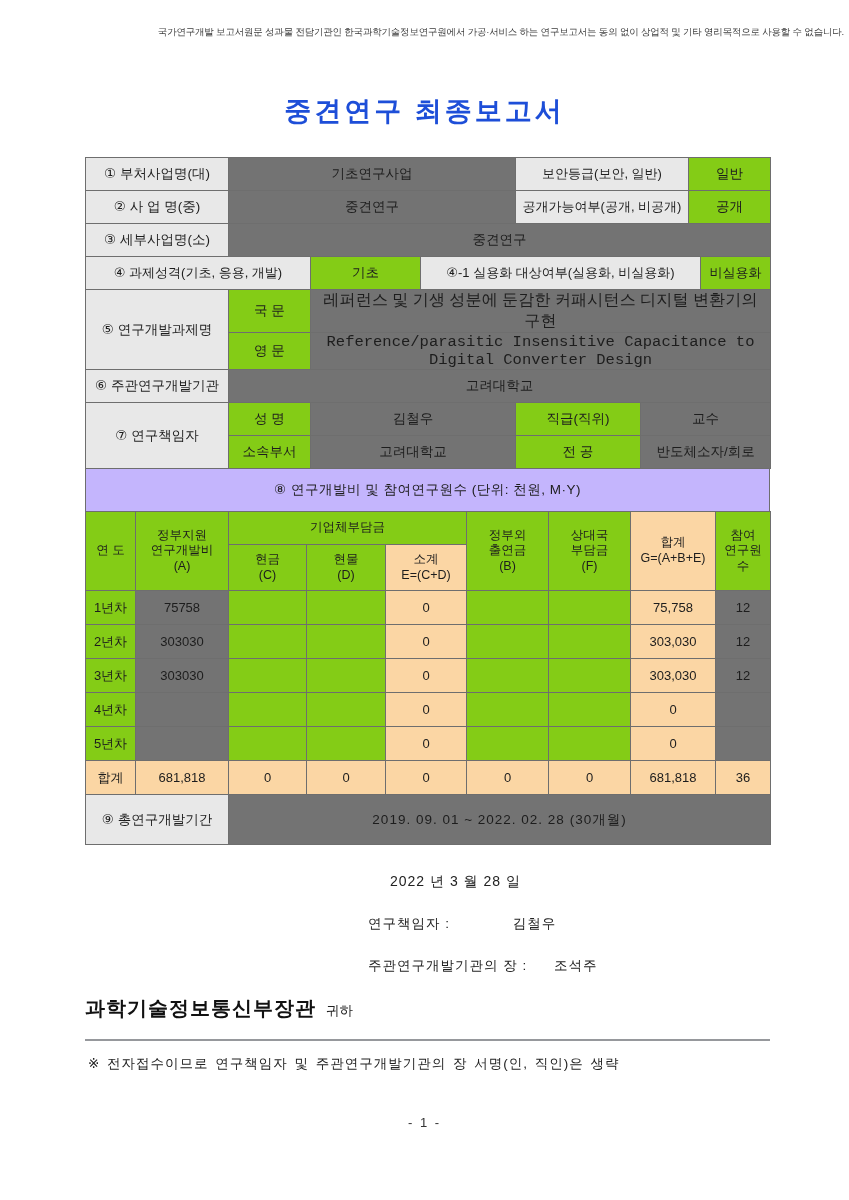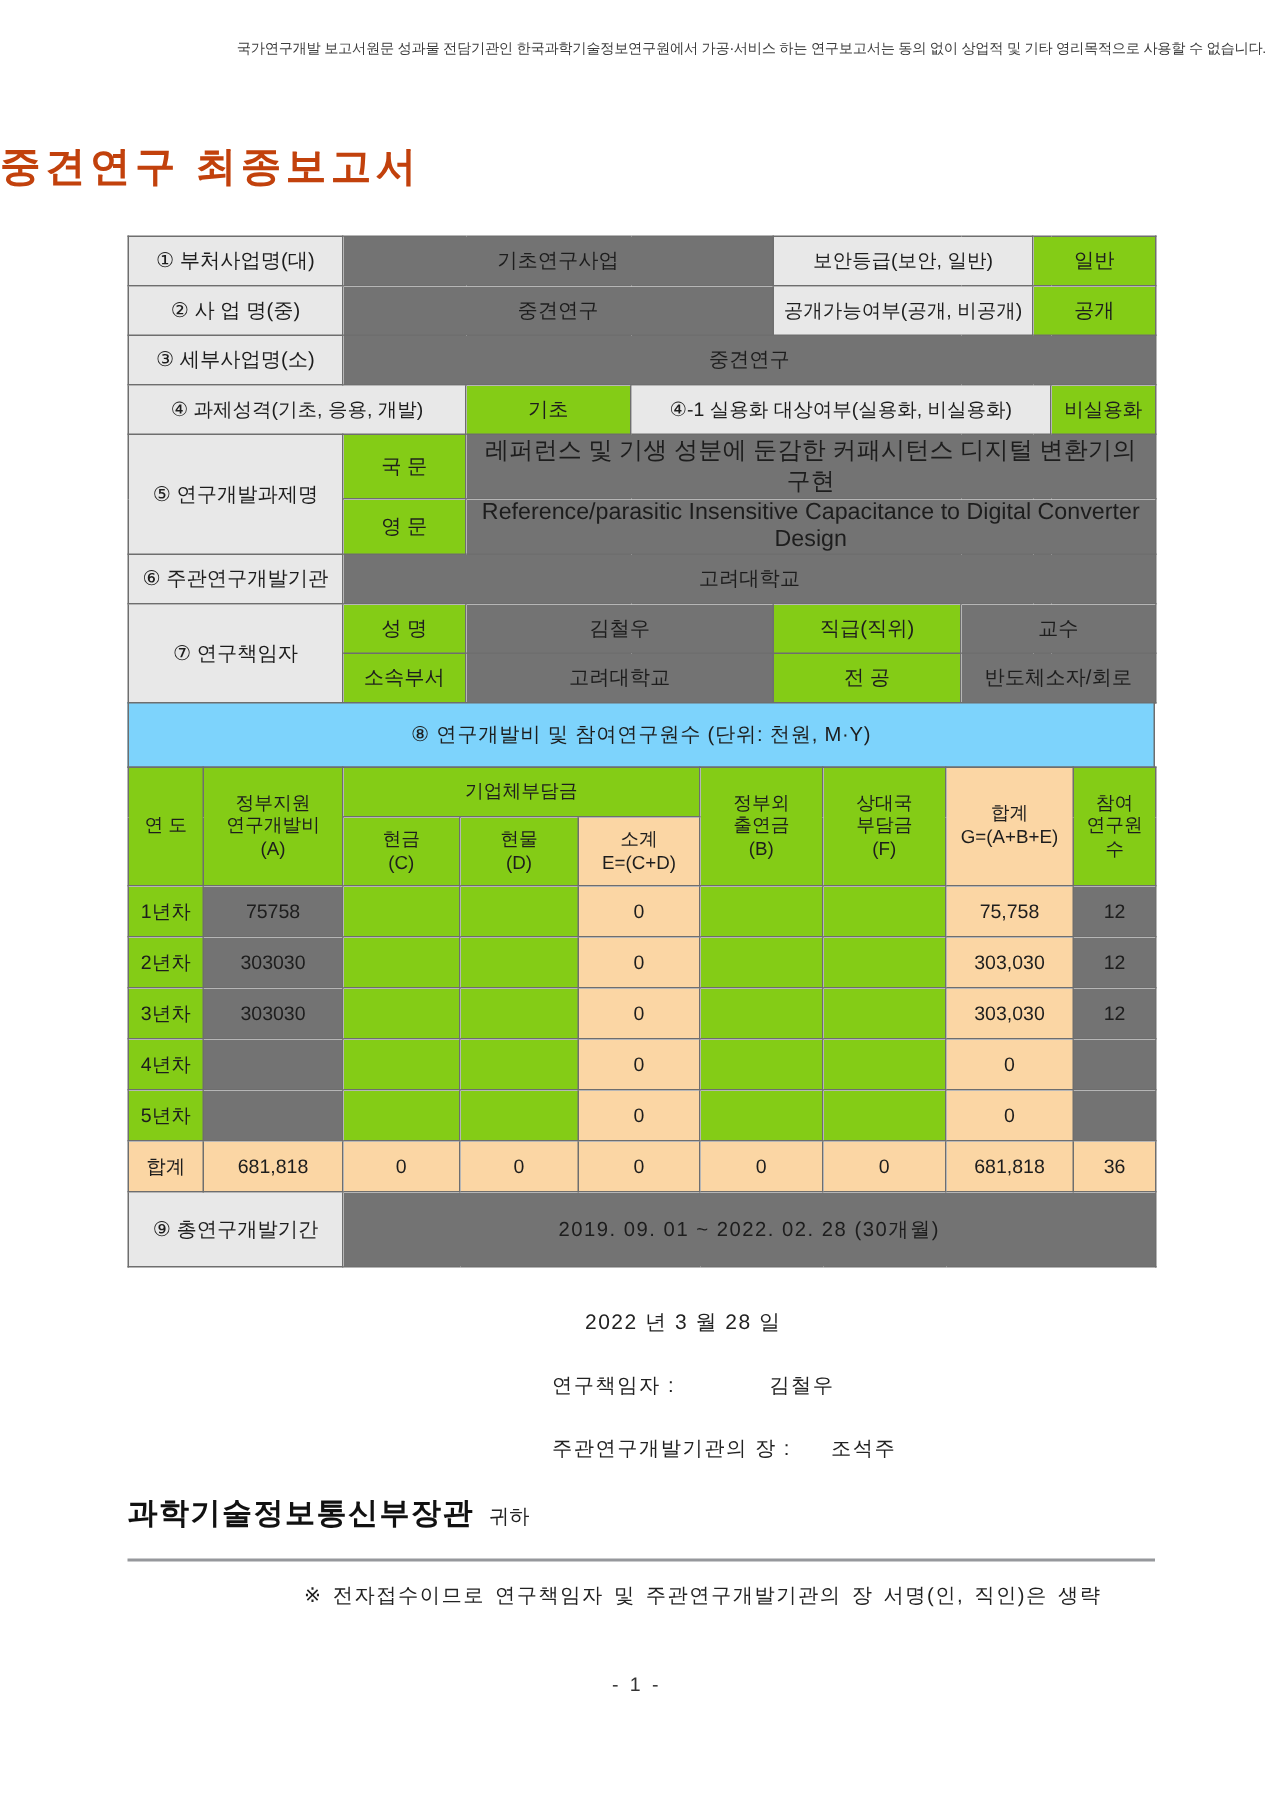--- a/index.html
+++ b/index.html
@@ -7,43 +7,43 @@
   .page {
     position:relative; width:849px; height:1200px; background:#ffffff;
     font-family:"Liberation Sans","DejaVu Sans",sans-serif; color:#1d1d1d;
     overflow:hidden;
   }
   .header-note {
     position:absolute; top:26px; right:5px; font-size:9.5px; color:#3c3c3c;
     letter-spacing:-0.2px;
   }
   .doc-title {
-    margin-top:93px; font-size:27px; font-weight:bold;
-    letter-spacing:3px; color:#c2410c;
+    margin-top:93px; text-align:center; font-size:27px; font-weight:bold;
+    letter-spacing:3px; color:#1d4ed8;
   }
   table.t {
     border-collapse:collapse; table-layout:fixed;
     margin-left:85px; width:685px; font-size:13.5px; color:#1d1d1d;
   }
   table.t td {
     border:1px solid #6e6e6e; height:33px; padding:0 4px;
     text-align:center; vertical-align:middle; overflow:hidden;
   }
   td.lab { background:#e8e8e8; text-align:left; padding-left:8px; }
   td.lab2 { background:#e8e8e8; text-align:center; font-size:13px; padding:0 1px; }
   td.gray { background:#84cc16; }
   td.orange { background:#fbd6a4; }
   td.white { background:#737373; }
   td.val-left { text-align:left; padding-left:7px; }
   td.serif-kr { font-family:"Liberation Serif","DejaVu Serif",serif; font-size:16px; text-align:left; padding-left:7px; letter-spacing:0.2px; }
-  td.serif-en { font-family:Liberation Sans, sans-serif; font-size:15.5px; text-align:left; padding-left:7px; }
+  td.serif-en { font-family:Liberation Mono, monospace; font-size:15.5px; text-align:left; padding-left:7px; }
   td.tall { height:46px; }
   .section-bar {
     margin-left:85px; margin-top:-1px; width:685px; height:44px;
-    border:1px solid #6e6e6e; background:#7dd3fc;
+    border:1px solid #6e6e6e; background:#c4b5fd;
     display:flex; align-items:center; justify-content:center;
     font-size:13.5px; letter-spacing:0.5px;
   }
   table.money { margin-top:-1px; font-size:13px; }
   table.money td { height:34px; }
   td.pre { white-space:pre-line; line-height:1.25; font-size:12.5px; }
   td.num { text-align:right; padding-right:8px; }
   td.thick { border:2px solid #000; font-size:13.5px; letter-spacing:1px; }
   .stack { margin-top:-1px; }
   .declaration {
@@ -53,21 +53,21 @@
   .date-line { margin:28px 0 0 390px; font-size:14px; letter-spacing:1px; color:#222; }
   .sig-line { margin:24px 0 0 368px; font-size:13.5px; letter-spacing:1px; color:#222; }
   .sig-name-pi { margin-left:58px; }
   .sig-name-head { margin-left:22px; }
   .recipient-row {
     margin:20px 0 0 85px; width:685px; border-bottom:2.5px solid #96989c;
     padding-bottom:17px; display:flex; align-items:baseline; gap:10px;
   }
   .recipient-main { font-size:20px; font-weight:bold; letter-spacing:1px; color:#111; }
   .recipient-suffix { font-size:13.5px; color:#222; }
-  .footnote { margin:14px 0 0 88px; font-size:13.5px; letter-spacing:1px; word-spacing:2px; color:#222;text-align:center; }
+  .footnote { margin:14px 0 0 88px; font-size:13.5px; letter-spacing:1px; word-spacing:2px; color:#222; }
   .page-num { margin-top:42px; text-align:center; font-size:13px; color:#333; letter-spacing:2px; }
 </style>
 </head>
 <body>
 
 <div class="page">
 
   <div class="header-note">국가연구개발 보고서원문 성과물 전담기관인 한국과학기술정보연구원에서 가공·서비스 하는 연구보고서는 동의 없이 상업적 및 기타 영리목적으로 사용할 수 없습니다.</div>
 
   <div class="doc-title">중견연구  최종보고서</div>

